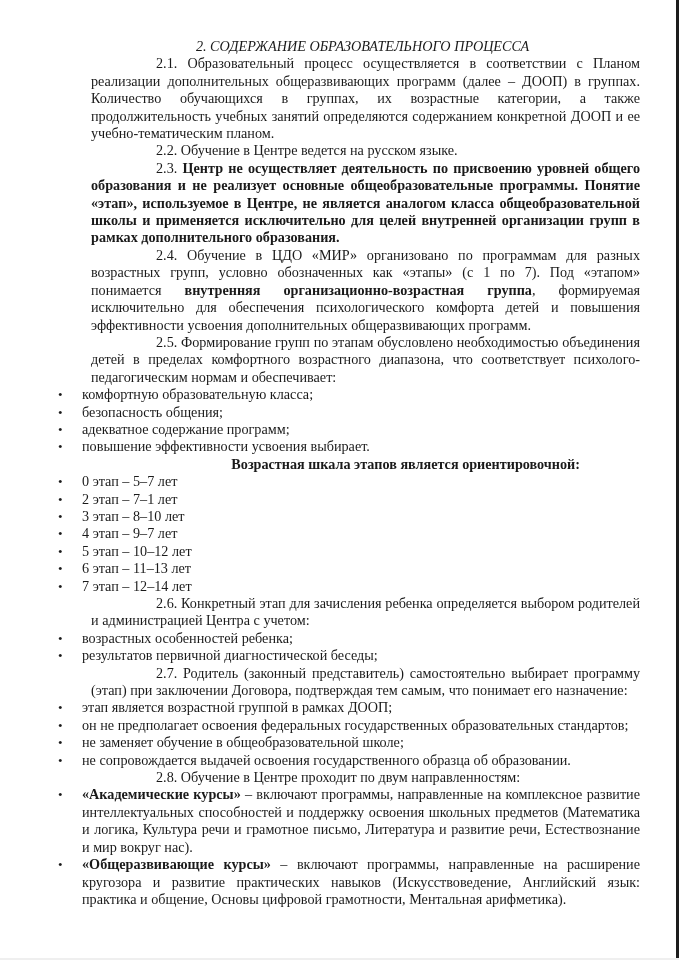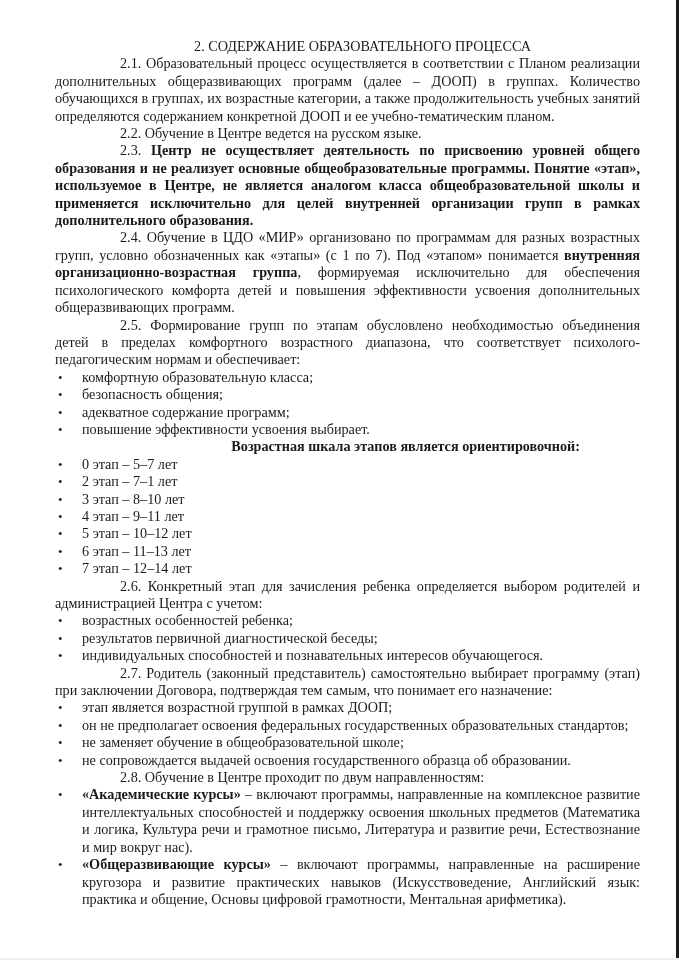--- a/index.html
+++ b/index.html
@@ -3,23 +3,23 @@
 <meta charset="utf-8">
 <style>
   html, body { margin: 0; padding: 0; }
   body {
     width: 679px; height: 960px; background: #ffffff; overflow: hidden; position: relative;
     font-family: "Liberation Serif", "DejaVu Serif", serif; color: #1a1a1a;
   }
   .edge-right { position: absolute; right: 0; top: 0; width: 3px; height: 100%; background: #1c1c1c; }
   .edge-bottom { position: absolute; left: 0; bottom: 0; width: 100%; height: 2px; background: #efefef; }
   .page { position: absolute; left: 55px; top: 38px; width: 585px; font-size: 14.2px; line-height: 17.4px; }
-  .title { text-align: center; margin: 0; padding-left: 30px; font-size: 14.2px; font-weight: normal; }
+  .title { text-align: center; margin: 0; padding-left: 30px; font-size: 14.2px; font-weight: normal; font-style: italic; }
   p { margin: 0; text-align: justify; }
-  p.ind { text-indent: 65px; }
+  p.ind { text-indent: 65px; margin-left: 36px; }
   ul { margin: 0; padding: 0; list-style: none; }
   ul li { position: relative; padding-left: 27px; text-align: justify; }
   ul li::before { content: "•"; position: absolute; left: 3px; top: 0; font-size: 13px; }
   .center-bold { text-align: right; font-weight: bold; padding-right: 60px; }
   b { font-weight: bold; }
 </style>
 </head>
 <body>
 
 <div class="edge-right"></div>
@@ -41,31 +41,30 @@
     <li>безопасность общения;</li>
     <li>адекватное содержание программ;</li>
     <li>повышение эффективности усвоения выбирает.</li>
   </ul>
 
   <p class="center-bold">Возрастная шкала этапов является ориентировочной:</p>
   <ul>
     <li>0 этап – 5–7 лет</li>
     <li>2 этап – 7–1 лет</li>
     <li>3 этап – 8–10 лет</li>
-    <li>4 этап – 9–11 лет</li>
+    <li>4 этап – 9–7 лет</li>
     <li>5 этап – 10–12 лет</li>
     <li>6 этап – 11–13 лет</li>
     <li>7 этап – 12–14 лет</li>
   </ul>
 
   <p class="ind">2.6. Конкретный этап для зачисления ребенка определяется выбором родителей и администрацией Центра с учетом:</p>
   <ul>
     <li>возрастных особенностей ребенка;</li>
     <li>результатов первичной диагностической беседы;</li>
-    <li>индивидуальных способностей и познавательных интересов обучающегося.</li>
   </ul>
 
   <p class="ind">2.7. Родитель (законный представитель) самостоятельно выбирает программу (этап) при заключении Договора, подтверждая тем самым, что понимает его назначение:</p>
   <ul>
     <li>этап является возрастной группой в рамках ДООП;</li>
     <li>он не предполагает освоения федеральных государственных образовательных стандартов;</li>
     <li>не заменяет обучение в общеобразовательной школе;</li>
     <li>не сопровождается выдачей освоения государственного образца об образовании.</li>
   </ul>
 

